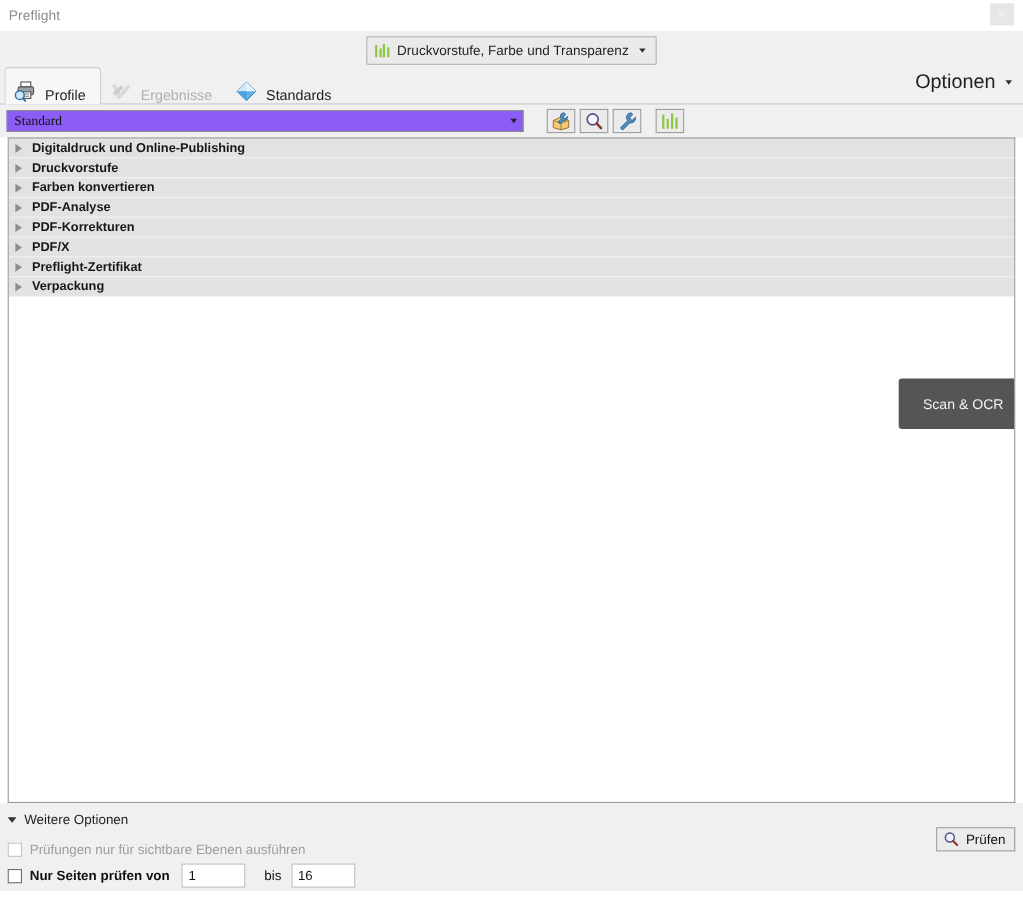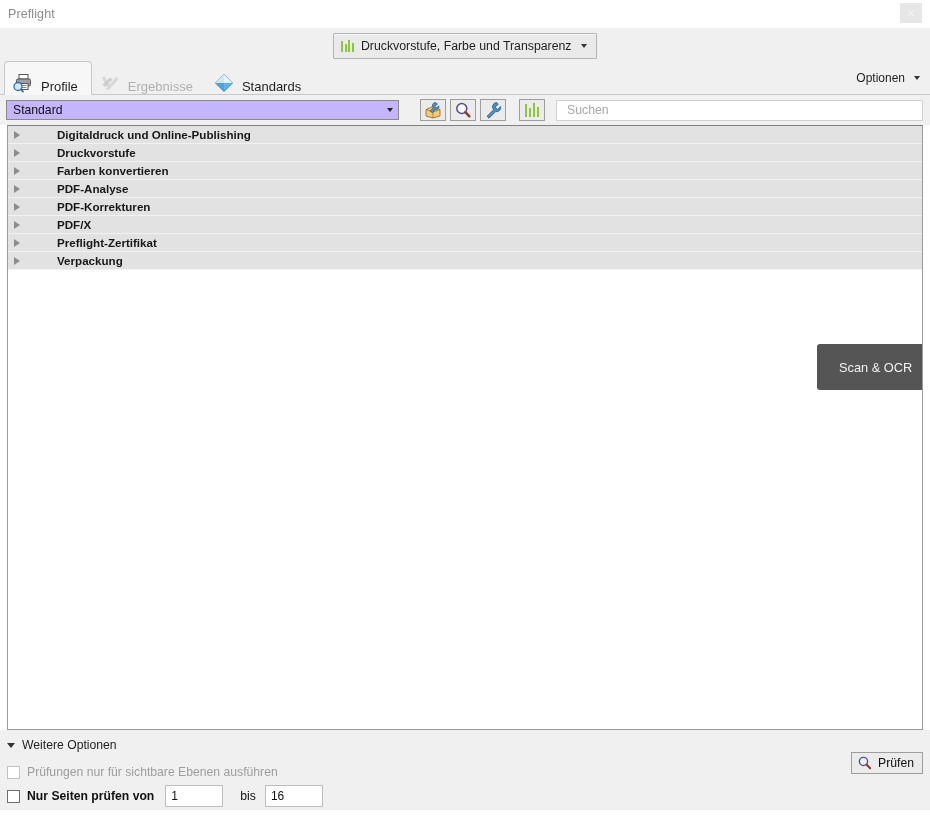--- a/index.html
+++ b/index.html
@@ -121,45 +121,46 @@
     z-index: 2;
   }
   .tab.disabled { color: #b0b0b0; }
   .tab-icon { width: 22px; height: 22px; display:block; flex: 0 0 22px; }
   .optionen {
     margin-left: auto;
     display: flex;
     align-items: center;
     gap: 7px;
     padding: 0 10px 9px 0;
-    font-size: 12px;
+    font-size: 18px;
     color: #1f1f1f;
   }
 
   
   .toolbar {
     height: 30px;
     background: #f0f0f0;
     display: flex;
     align-items: center;
     padding: 0 7px 0 6px;
     gap: 0;
     box-sizing: border-box;
   }
   .profile-select {
-    width: 393px;
+    width: 470px;
     height: 20px;
-    background: #c4b5fd;
+    background: #8b5cf6;
     border: 1px solid #8a8a8a;
     display: flex;
     align-items: center;
     padding: 0 5px 0 6px;
     box-sizing: border-box;
     font-size: 12.2px;
     color: #111;
+    font-family: Liberation Serif, serif;
   }
   .profile-select .caret-down { margin-left: auto; border-top-color:#222; }
   .tool-btn {
     width: 26px;
     height: 22px;
     background: #ebebeb;
     border: 1px solid #9e9e9e;
     display: flex;
     align-items: center;
     justify-content: center;
@@ -205,21 +206,20 @@
     height: 18px;
     background: #e2e2e2;
     border-bottom: 1px solid #f2f2f2;
     display: flex;
     align-items: center;
     padding-left: 6px;
     box-sizing: border-box;
     font-size: 11.6px;
     font-weight: bold;
     color: #171717;
-    gap: 28px;
   }
   .row.selected { background: #bdbdbd; border-bottom-color:#cfcfcf; }
   .tri-right {
     width: 0; height: 0;
     border-top: 4.5px solid transparent;
     border-bottom: 4.5px solid transparent;
     border-left: 6px solid #8d8d8d;
     margin-right: 9px;
     flex: 0 0 auto;
   }
@@ -439,23 +439,20 @@
     <span class="bars-icon" style="height:14px">
       <i style="height:13px;width:2.5px"></i>
         <i style="height:9px;width:2.5px"></i>
         <i style="height:14px;width:2.5px"></i>
         <i style="height:10px;width:2.5px"></i>
     </span>
   </div>
 
   <div class="tb-gap-4"></div>
 
-  <div class="search-box">
-    <input type="text" placeholder="Suchen" style="">
-  </div>
 </div>
 
 <div class="list-panel">
 
   <div class="row">
     <span class="tri-right"></span>
     <span>Digitaldruck und Online-Publishing</span>
   </div>
   <div class="row">
     <span class="tri-right"></span>

